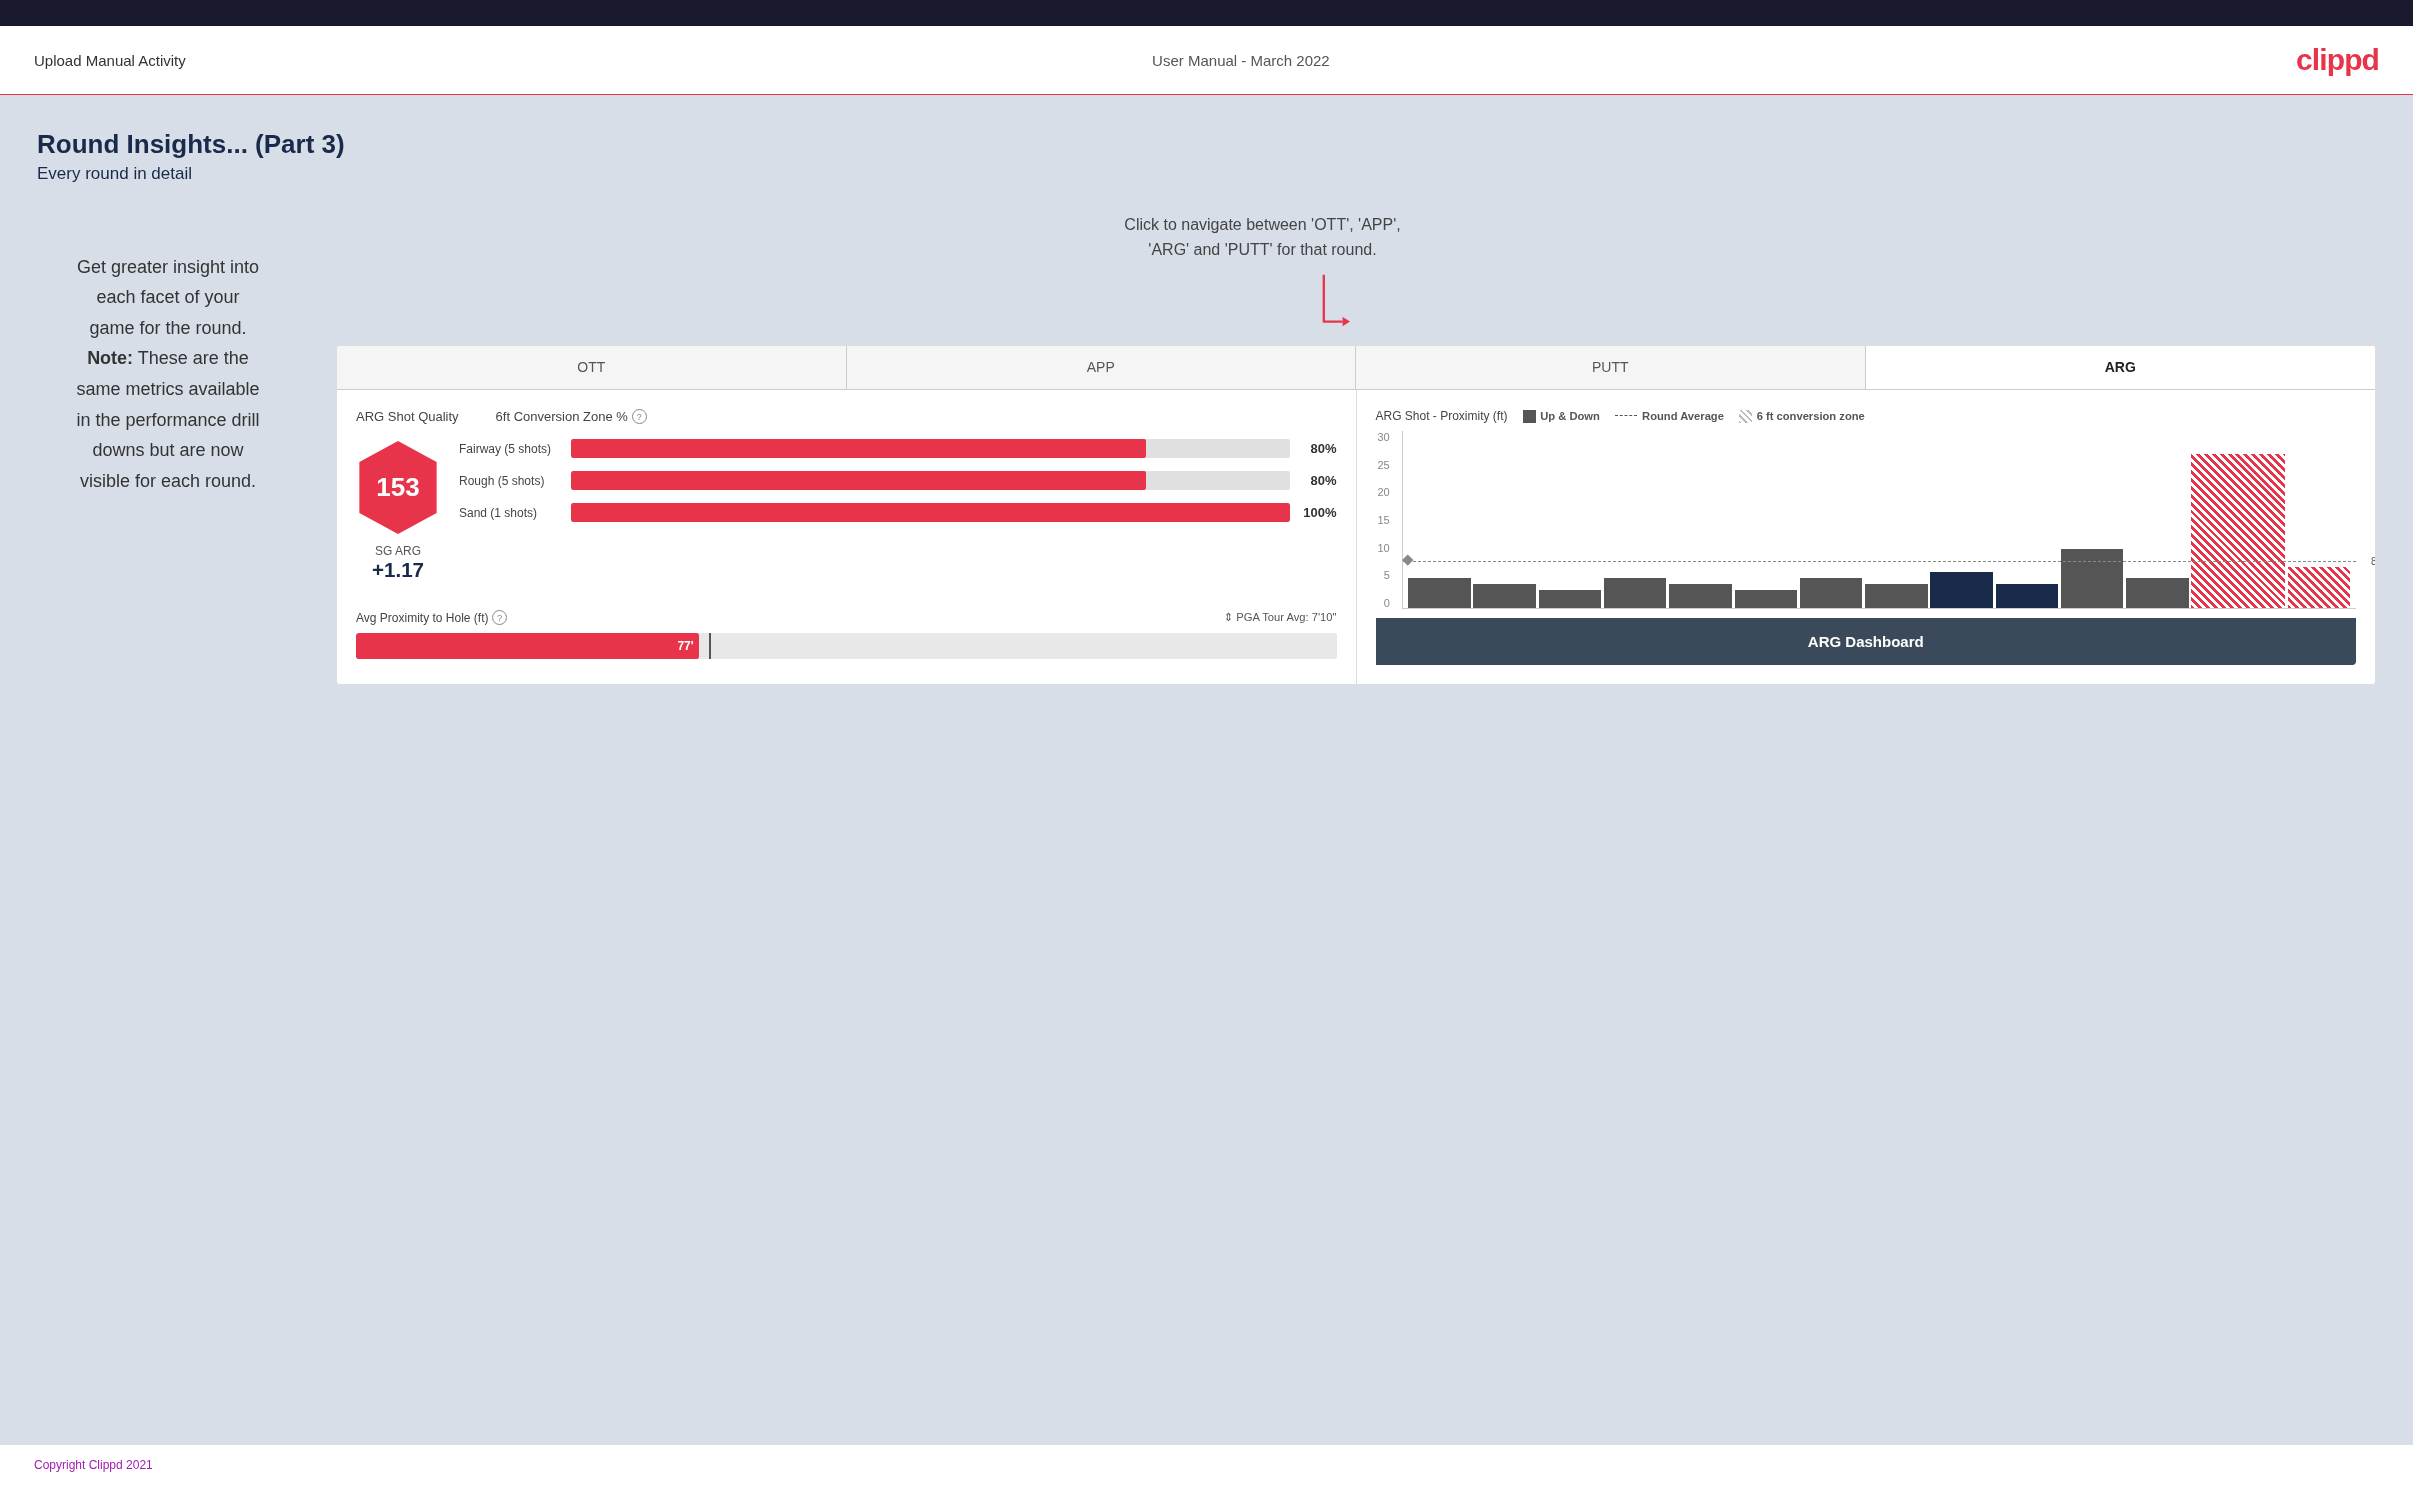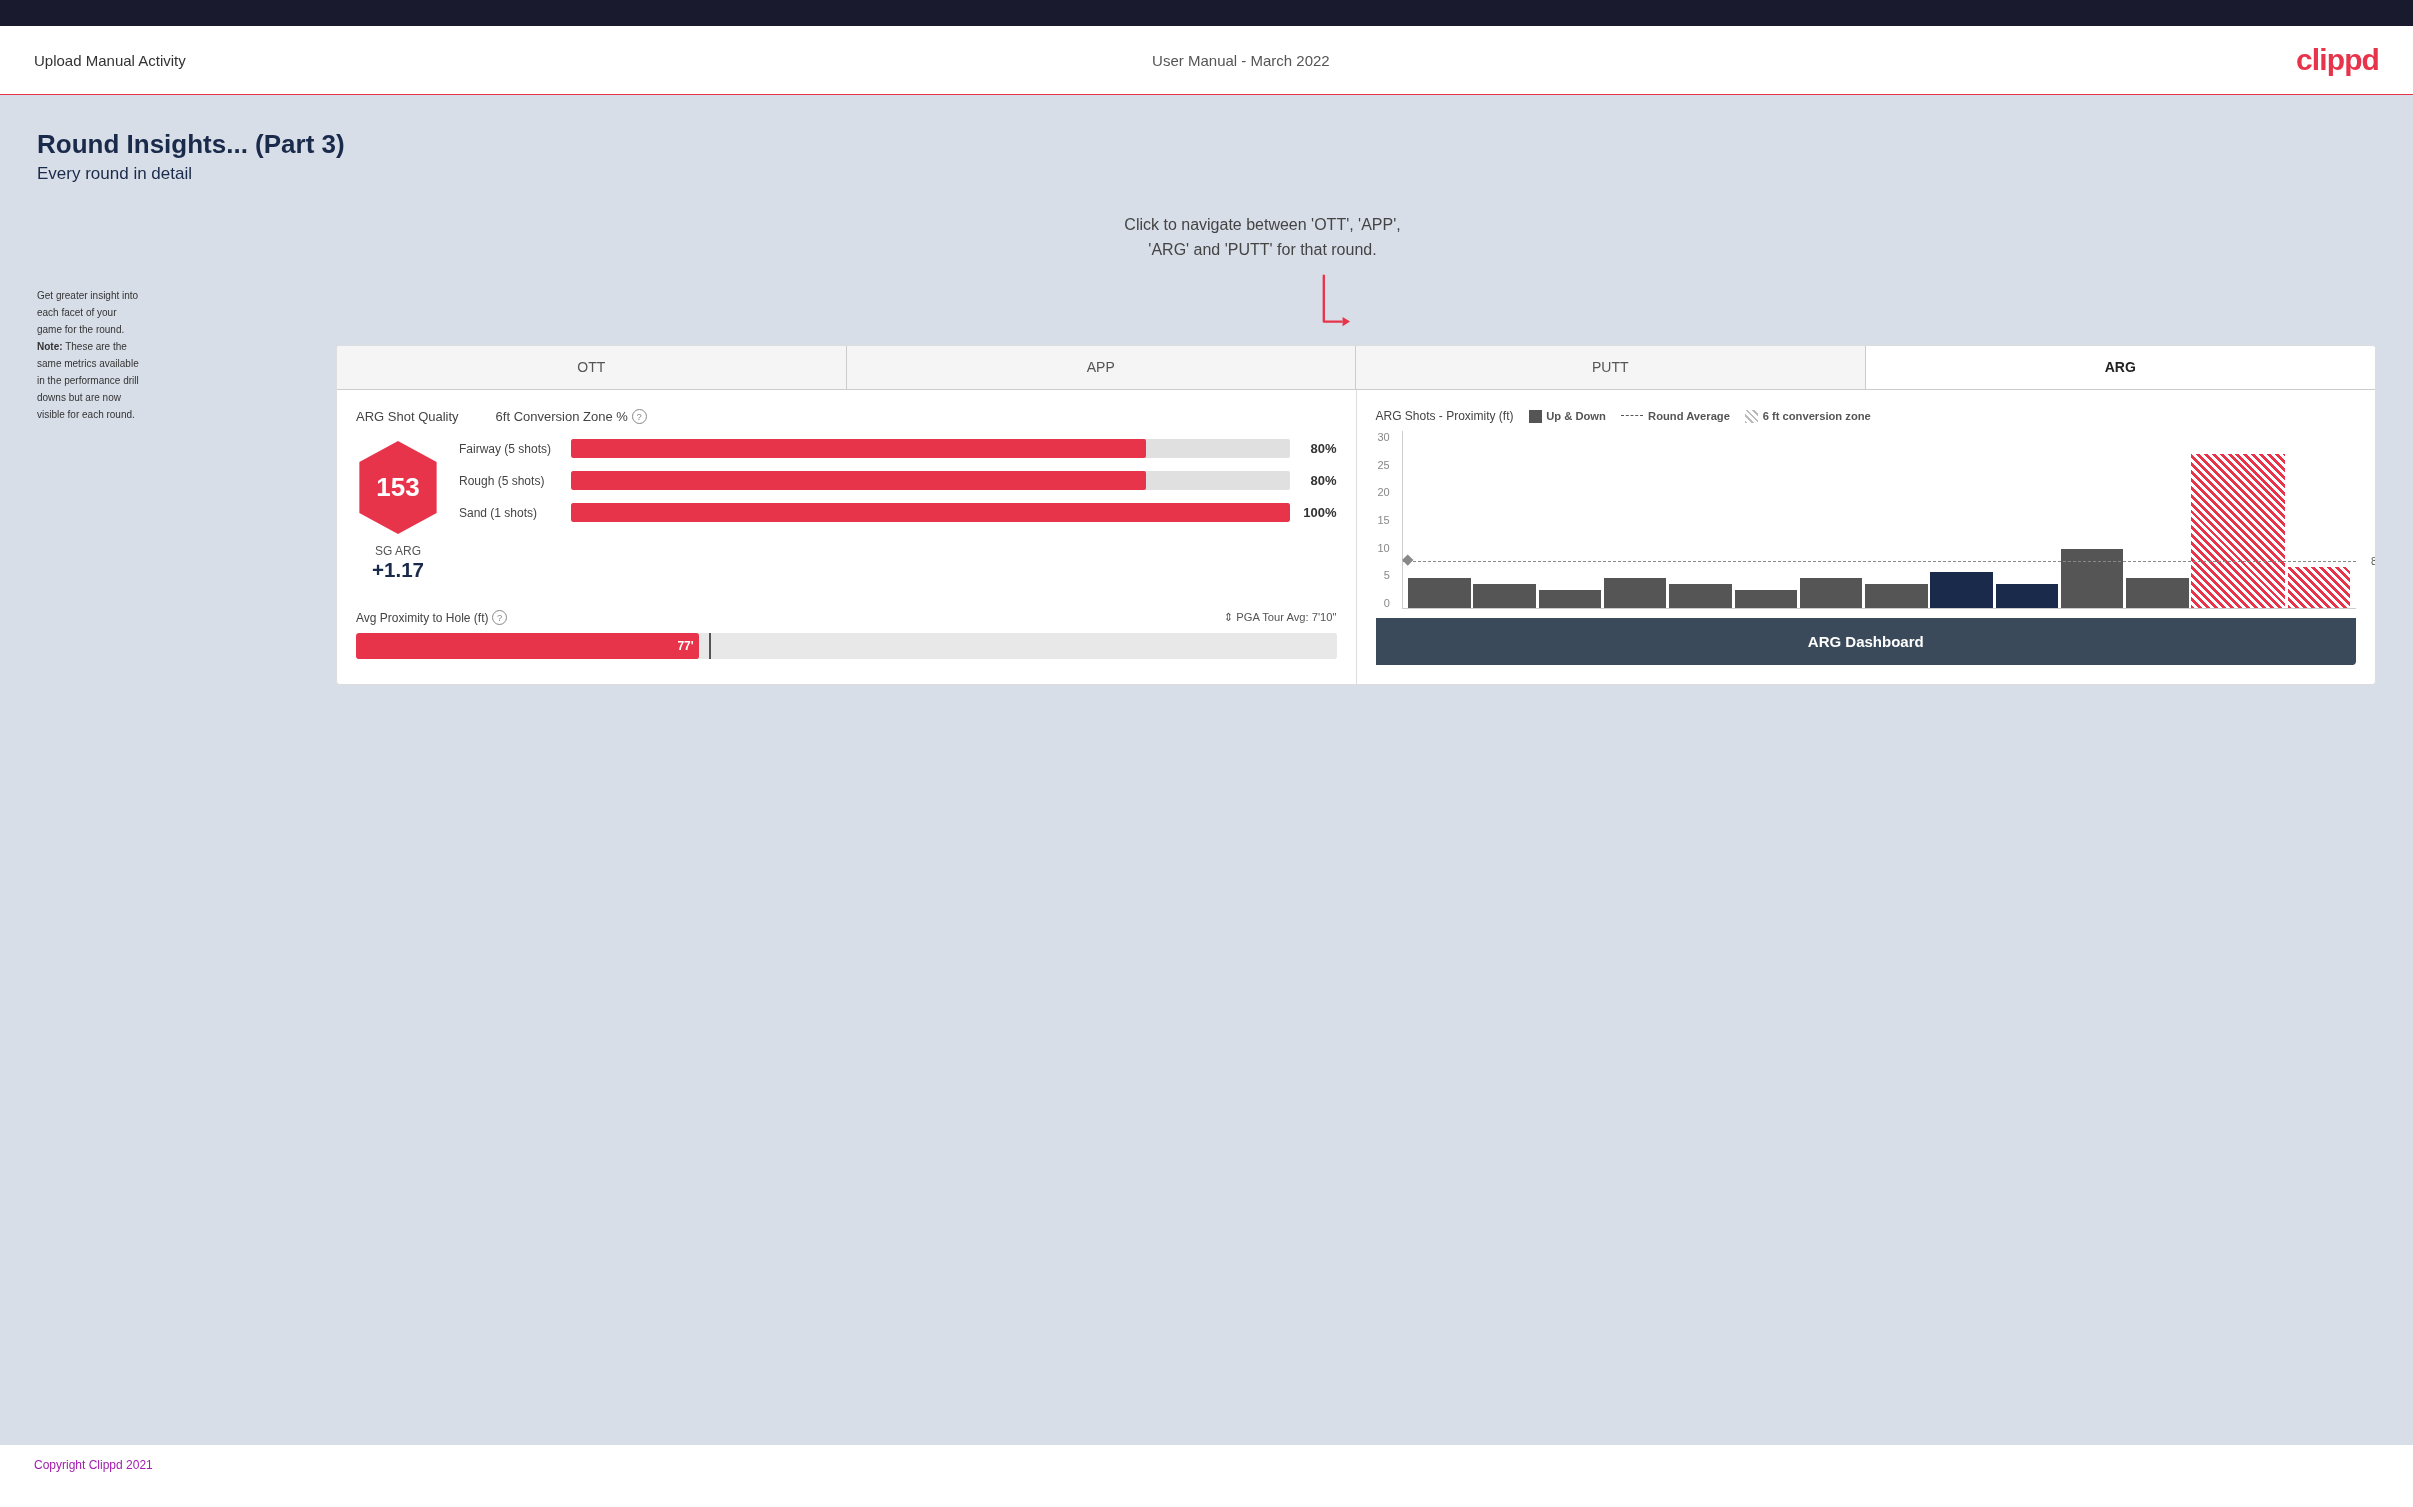--- a/index.html
+++ b/index.html
@@ -61,24 +61,25 @@
       color: #1a2a4a;
       margin-bottom: 28px;
     }
 
     .left-panel {
       width: 262px;
       flex-shrink: 0;
     }
 
     .insight-text {
-      font-size: 10px;
+      font-size: 18px;
       color: #333;
+      text-align: center;
       line-height: 1.7;
-      margin-top: 75px;
+      margin-top: 40px;
     }
 
     .insight-text .note-bold {
       font-weight: 700;
     }
 
     .dashboard-panel {
       flex: 1;
       background: #fff;
       border: 0.9px solid #ddd;
@@ -475,21 +476,21 @@
                 <div class="proximity-bar-fill" style="width:35%;">
                   <span class="proximity-bar-text">77'</span>
                 </div>
                 <div class="proximity-cursor" style="left:36%;"></div>
               </div>
             </div>
           </div>
 
           <div class="right-section">
             <div class="chart-header">
-              <span>ARG Shots - Proximity (ft)</span>
+              <span>ARG Shot - Proximity (ft)</span>
               <div class="legend-item">
                 <div class="legend-square"></div>
                 <span>Up &amp; Down</span>
               </div>
               <div class="legend-item">
                 <div class="legend-dashed"></div>
                 <span>Round Average</span>
               </div>
               <div class="legend-item">
                 <div class="legend-check" style="background: repeating-linear-gradient(45deg,#bbb,#bbb 1.9px,#fff 1.9px,#fff 4.7px);"></div>

